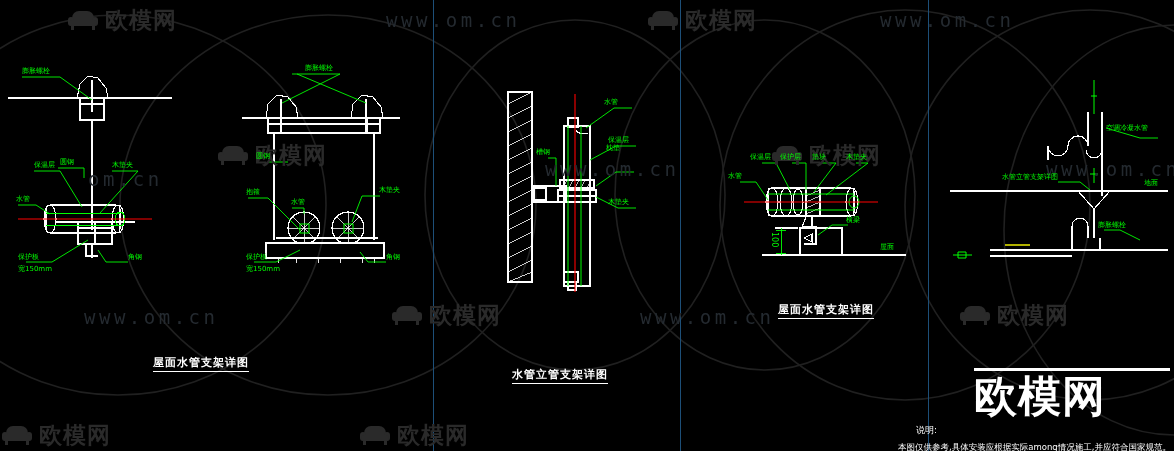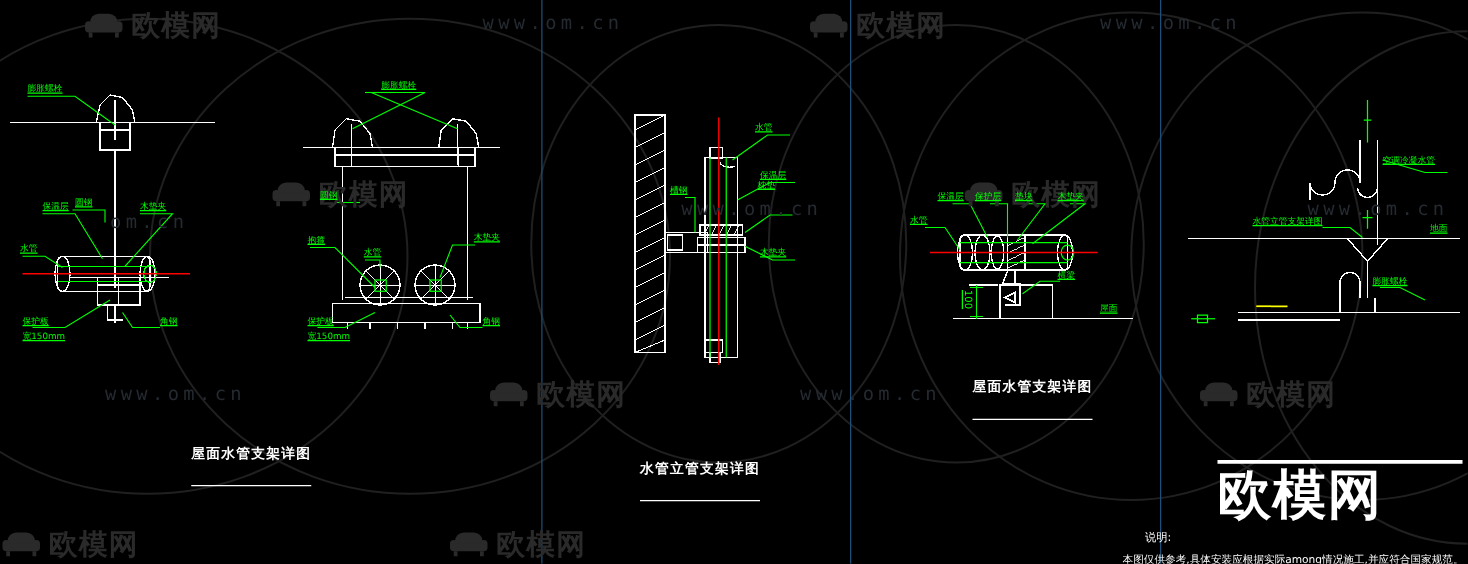--- a/index.html
+++ b/index.html
@@ -19,44 +19,44 @@
   .wm .sofa .back{position:absolute;left:4px;top:0;width:22px;height:11px;
       background:#2a2a2a;border-radius:7px 7px 2px 2px;}
   .wm .sofa .seat{position:absolute;left:1px;top:9px;width:28px;height:6px;
       background:#2a2a2a;border-radius:3px;}
   .wm .sofa .lgA{position:absolute;left:0;top:6px;width:6px;height:9px;
       background:#2a2a2a;border-radius:3px;}
   .wm .sofa .lgB{position:absolute;right:0;top:6px;width:6px;height:9px;
       background:#2a2a2a;border-radius:3px;}
   .wm .sofa .ft1{position:absolute;left:3px;top:15px;width:3px;height:4px;background:#2a2a2a;}
   .wm .sofa .ft2{position:absolute;right:3px;top:15px;width:3px;height:4px;background:#2a2a2a;}
-  .wm-url{position:absolute;color:#242a30;font-size:15px;letter-spacing:3.5px;
+  .wm-url{position:absolute;color:#242a30;font-size:19px;letter-spacing:3.5px;
       font-family:"DejaVu Sans Mono","Liberation Mono",monospace;white-space:nowrap;}
 
   
   .logo-box{position:absolute;right:4px;bottom:33px;z-index:9;text-align:left;}
   .logo-rule{width:196px;height:3px;background:#fff;margin-bottom:4px;}
   .logo-cn{color:#fff;font-size:43px;font-weight:bold;line-height:1;
       letter-spacing:1px;font-family:"DejaVu Sans",sans-serif;}
   .logo-id{color:#fff;font-size:26px;line-height:1.15;letter-spacing:0px;
       font-family:"DejaVu Sans",sans-serif;}
 
   
   .vdiv{position:absolute;top:0;bottom:0;width:1px;background:#1d4f78;z-index:4;}
   .arcs{position:absolute;inset:0;z-index:1;}
 
   
   .cad{position:absolute;inset:0;z-index:3;}
   .lbl{position:absolute;color:#00ff00;font-size:7px;line-height:1.05;
-      white-space:nowrap;font-family:"DejaVu Sans",sans-serif;z-index:6;text-decoration:underline;}
+      white-space:nowrap;font-family:"DejaVu Sans",sans-serif;z-index:6;}
   .lbl.dim{color:#00ff00;}
   .title{position:absolute;color:#ffffff;font-size:11px;font-weight:bold;
       white-space:nowrap;letter-spacing:1px;z-index:7;
       font-family:"DejaVu Sans",sans-serif;}
-  .title .ul{display:block;border-bottom:1px solid #fff;padding-bottom:18px;}
+  .title .ul{display:block;border-bottom:1px solid #fff;padding-bottom:1px;}
   .note{position:absolute;color:#ffffff;font-size:9px;z-index:7;
       white-space:nowrap;font-family:"DejaVu Sans",sans-serif;}
 </style>
 </head>
 <body>
 
 <div class="stage">
 
   <svg class="arcs" width="1174" height="451">
     <g fill="none" stroke="#202020" stroke-width="1.6">

